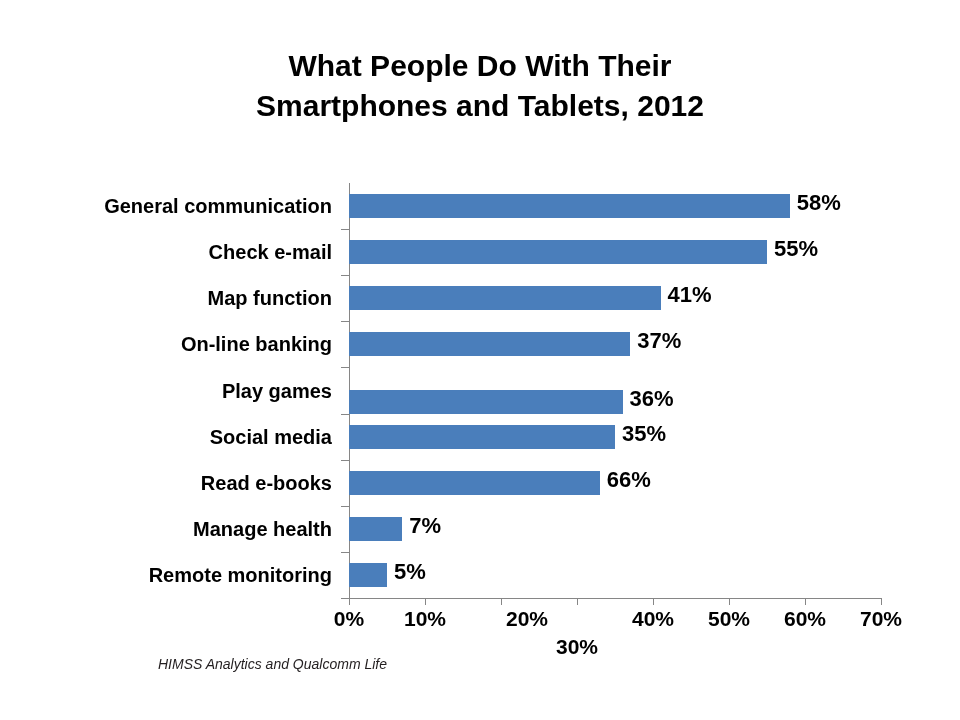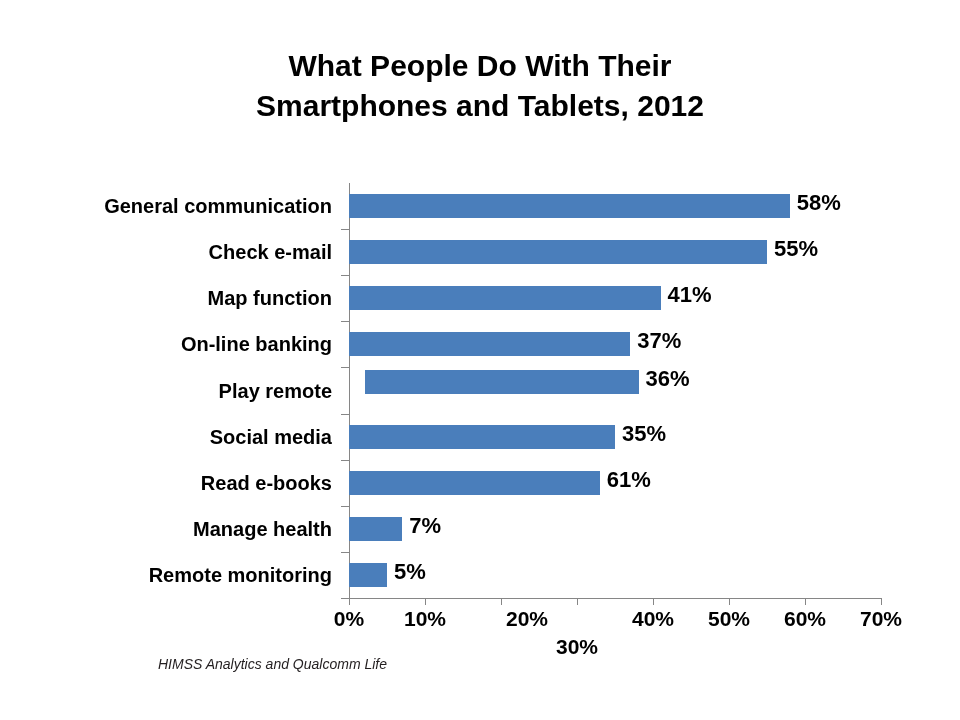--- a/index.html
+++ b/index.html
@@ -170,31 +170,31 @@
           <div class="bar-value" style="left: 425px;">55%</div>
         </div>
         <div class="bar-row" style="top: 103.278px; width: 391.6px;">
           <div class="bar" style="width: 311.6px; background: rgb(74, 126, 187);"></div>
           <div class="bar-value" style="left: 318.6px;">41%</div>
         </div>
         <div class="bar-row" style="top: 149.389px; width: 361.2px;">
           <div class="bar" style="width: 281.2px; background: rgb(74, 126, 187);"></div>
           <div class="bar-value" style="left: 288.2px;">37%</div>
         </div>
-        <div class="bar-row" style="top: 187px; width: 353.6px; margin-left: 16px;">
+        <div class="bar-row" style="top: 207px; width: 353.6px;">
           <div class="bar" style="width: 273.6px; background: rgb(74, 126, 187);"></div>
           <div class="bar-value" style="left: 280.6px;">36%</div>
         </div>
         <div class="bar-row" style="top: 241.611px; width: 346px;">
           <div class="bar" style="width: 266px; background: rgb(74, 126, 187);"></div>
           <div class="bar-value" style="left: 273px;">35%</div>
         </div>
         <div class="bar-row" style="top: 287.722px; width: 330.8px;">
           <div class="bar" style="width: 250.8px; background: rgb(74, 126, 187);"></div>
-          <div class="bar-value" style="left: 257.8px;">61%</div>
+          <div class="bar-value" style="left: 257.8px;">66%</div>
         </div>
         <div class="bar-row" style="top: 333.833px; width: 133.2px;">
           <div class="bar" style="width: 53.2px; background: rgb(74, 126, 187);"></div>
           <div class="bar-value" style="left: 60.2px;">7%</div>
         </div>
         <div class="bar-row" style="top: 379.944px; width: 118px;">
           <div class="bar" style="width: 38px; background: rgb(74, 126, 187);"></div>
           <div class="bar-value" style="left: 45px;">5%</div>
         </div>
       </div>
@@ -221,21 +221,21 @@
       <div class="x-tick-mark" style="left: 653px;"></div>
       <div class="x-tick-mark" style="left: 729px;"></div>
       <div class="x-tick-mark" style="left: 805px;"></div>
       <div class="x-tick-mark" style="left: 881px;"></div>
     </div>
   <div id="cat-labels">
       <div class="cat-label" style="top: 196.056px;">General communication</div>
       <div class="cat-label" style="top: 242.167px;">Check e-mail</div>
       <div class="cat-label" style="top: 288.278px;">Map function</div>
       <div class="cat-label" style="top: 334.389px;">On-line banking</div>
-      <div class="cat-label" style="top: 380.5px;">Play remote</div>
+      <div class="cat-label" style="top: 380.5px;">Play games</div>
       <div class="cat-label" style="top: 426.611px;">Social media</div>
       <div class="cat-label" style="top: 472.722px;">Read e-books</div>
       <div class="cat-label" style="top: 518.833px;">Manage health</div>
       <div class="cat-label" style="top: 564.944px;">Remote monitoring</div>
     </div>
   <div id="x-labels">
       <div class="x-tick-label" style="left: 314px;">0%</div>
       <div class="x-tick-label" style="left: 390px;">10%</div>
       <div class="x-tick-label" style="left: 492px;">20%</div>
       <div class="x-tick-label" style="left: 542px; margin-top: 28px;">30%</div>

